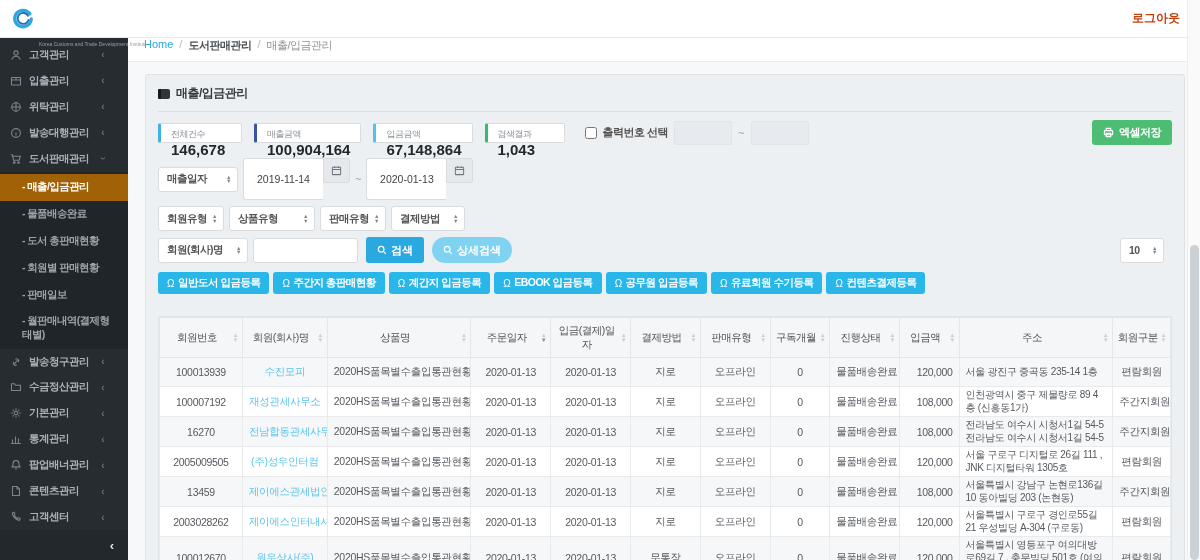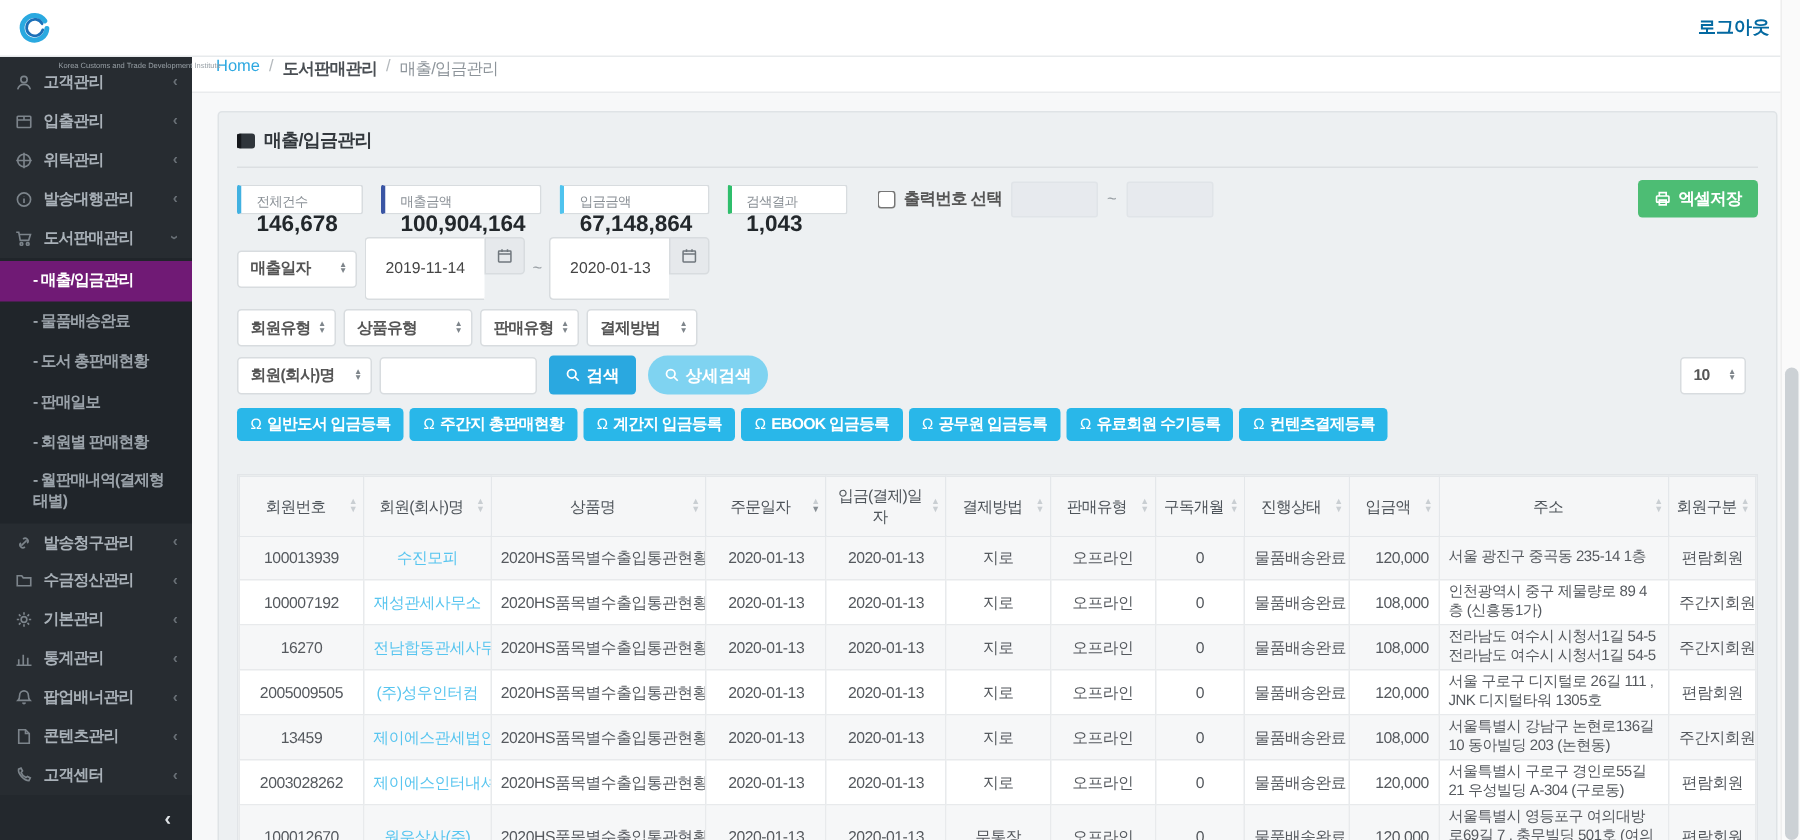--- a/index.html
+++ b/index.html
@@ -5,31 +5,31 @@
   * { box-sizing: border-box; margin: 0; padding: 0; }
   html,body { width:1200px; height:560px; overflow:hidden; }
   body { font-family:"Liberation Sans","DejaVu Sans",sans-serif; background:#fff; position:relative; font-size:11px; color:#555; }
 
   
   .topbar { position:absolute; left:0; top:0; width:1200px; height:38px; background:#fff; border-bottom:1px solid #e7eaec; display:flex; align-items:center; padding:0 20px 0 12px; z-index:5; }
   .logo { display:flex; align-items:center; gap:5px; }
   .logo-txt { display:flex; flex-direction:column; line-height:1.1;gap:41px; }
   .logo-title { font-size:10.5px; font-weight:bold; color:#1c2e63; letter-spacing:-0.5px; }
   .logo-sub { font-size:5px; color:#98a0a6; }
-  .logout { margin-left:auto; color:#0369a1; font-size:12px; font-weight:600; text-decoration:none; cursor:pointer; }
+  .logout { margin-left:auto; color:#c2410c; font-size:12px; font-weight:600; text-decoration:none; cursor:pointer; }
 
   
   .sidebar { position:absolute; left:0; top:38px; bottom:0; width:128px; background:#272c31; display:flex; flex-direction:column; padding-top:4px; z-index:4; }
-  .sitem { height:26px; display:flex; align-items:center; padding:0 10px 0 10px; color:#a9b1b8; font-size:10.5px; font-weight:600; cursor:pointer; letter-spacing:-0.5px; }
+  .sitem { height:26px; display:flex; align-items:center; padding:0 24px 0 10px; color:#a9b1b8; font-size:10.5px; font-weight:600; cursor:pointer; letter-spacing:-0.5px; }
   .sitem .sico { width:13px; height:12px; margin-right:6px; color:#7c848b; flex:0 0 13px; }
   .sitem .chev { margin-left:auto; color:#697076; font-size:10px; }
   .sitem .chev.open { transform:rotate(-90deg); }
   .submenu { background:#20252a; padding:2px 0; }
   .ssub { height:27px; display:flex; align-items:center; padding-left:22px; color:#9aa2a9; font-size:10.5px; font-weight:600; cursor:pointer; letter-spacing:-0.6px; }
-  .ssub.active { background:#701a75; color:#fff; }
+  .ssub.active { background:#a16207; color:#fff; }
   .sfooter { margin-top:auto; height:30px; background:#23282d; display:flex; align-items:center; justify-content:flex-end; padding-right:14px; color:#dfe3e6; font-size:13px; font-weight:bold; cursor:pointer; }
 
   
   .main { position:absolute; left:128px; top:38px; right:0; bottom:0; background:#f7f8f9; }
   .breadcrumb { height:24px; background:#fff; border-bottom:1px solid #e9ebed; display:flex; align-items:flex-start; gap:6px; padding-left:16px; font-size:11px; }
   .bc-home { color:#2da8e1; cursor:pointer; }
   .bc-sep { color:#b3b8bc; }
   .bc-mid { color:#4a4f54; font-weight:600; letter-spacing:-0.5px; }
   .bc-cur { color:#8d949a; letter-spacing:-0.5px; }
 
@@ -156,22 +156,22 @@
         </svg>
       </span>
     <span>도서판매관리</span>
     <span class="chev open">‹</span>
   </div>
 
   <div class="submenu">
     <div class="ssub active">- 매출/입금관리</div>
     <div class="ssub">- 물품배송완료</div>
     <div class="ssub">- 도서 총판매현황</div>
+    <div class="ssub">- 회원별 판매현황</div>
     <div class="ssub">- 판매일보</div>
-    <div class="ssub">- 회원별 판매현황</div>
     <div class="ssub" style="height:38px; line-height:1.3; white-space:normal; padding-right:18px;">- 월판매내역(결제형태별)</div>
   </div>
 
   <div class="sitem">
     <span class="sico">
         <svg width="12" height="12" viewBox="0 0 12 12" fill="none" stroke="currentColor" stroke-width="1.1">
           <path d="M4.2 7.8l3.6-3.6M5.4 3.4a1.9 1.9 0 0 1 2.7 2.7M6.6 8.6a1.9 1.9 0 0 1-2.7-2.7"></path>
         </svg>
       </span>
     <span>발송청구관리</span>

